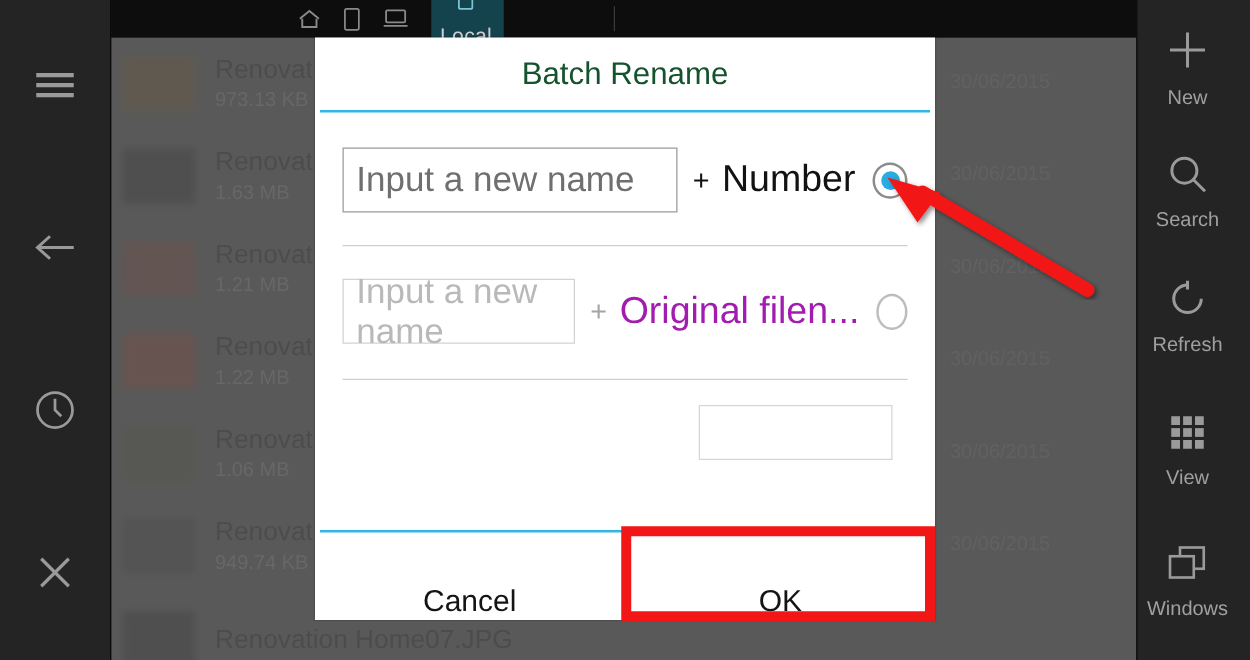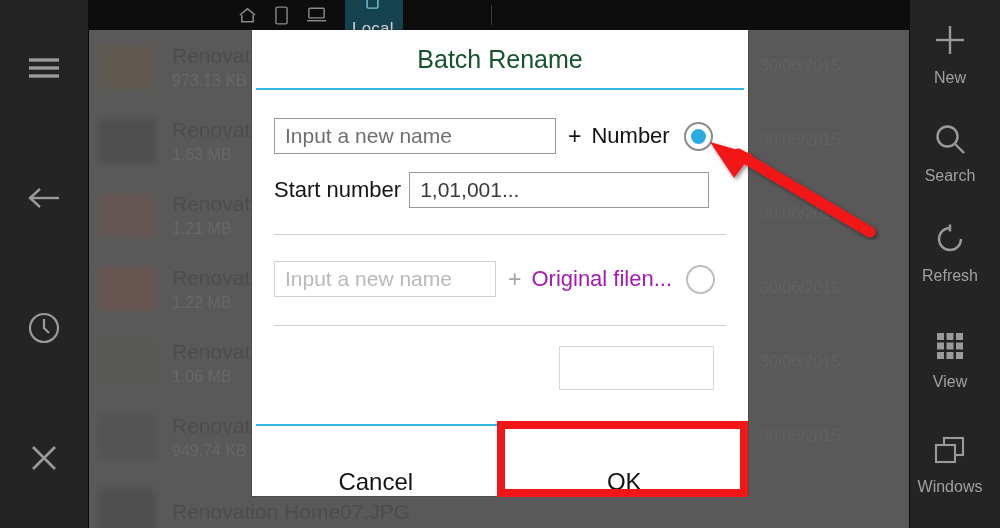--- a/index.html
+++ b/index.html
@@ -139,33 +139,33 @@
     position: relative;
     overflow: hidden;
   }
 
   .form-row {
     display: flex; align-items: center;
     padding: 0 22px;
   }
   .row-name-num { margin-top: 28px; }
   .txtbox {
-    height: 36px; box-sizing: border-box;
+    height: 52px; box-sizing: border-box;
     border: 1px solid #9a9a9a;
     background: #fff;
     display: flex; align-items: center;
     padding: 0 10px;
-    font-size: 21px;
+    font-size: 28px;
   }
   .txtbox .ph { color: #6f6f6f; }
   .box-name { width: 282px; }
   .plus {
     font-size: 23px; color: #111; margin: 0 10px 0 12px; font-weight: 500;
   }
-  .opt-label { font-size: 22px; color: #121212; white-space: nowrap; }
+  .opt-label { font-size: 30px; color: #121212; white-space: nowrap; }
   .radio {
     width: 29px; height: 29px; border-radius: 50%;
     border: 2px solid #8b8b8b; box-sizing: border-box;
     margin-left: 14px;
     display: flex; align-items: center; justify-content: center;
     background: #fff;
   }
   .radio .dot {
     width: 15px; height: 15px; border-radius: 50%;
     background: #2aabe2;
@@ -429,26 +429,20 @@
         <div class="txtbox box-name">
           <span class="ph">Input a new name</span>
         </div>
         <span class="plus">+</span>
         <span class="opt-label">Number</span>
         <span class="radio">
           <span class="dot"></span>
         </span>
       </div>
 
-      <div class="form-row row-start">
-        <span class="start-label">Start number</span>
-        <div class="txtbox box-start">
-          <span class="val">1,01,001...</span>
-        </div>
-      </div>
 
       <div class="divider"></div>
 
       <div class="form-row row-orig">
         <div class="txtbox box-name-dis">
           <span class="ph">Input a new name</span>
         </div>
         <span class="plus plus-dis">+</span>
         <span class="opt-label opt-label-dis">Original filen...</span>
         <span class="radio radio-dis"></span>

